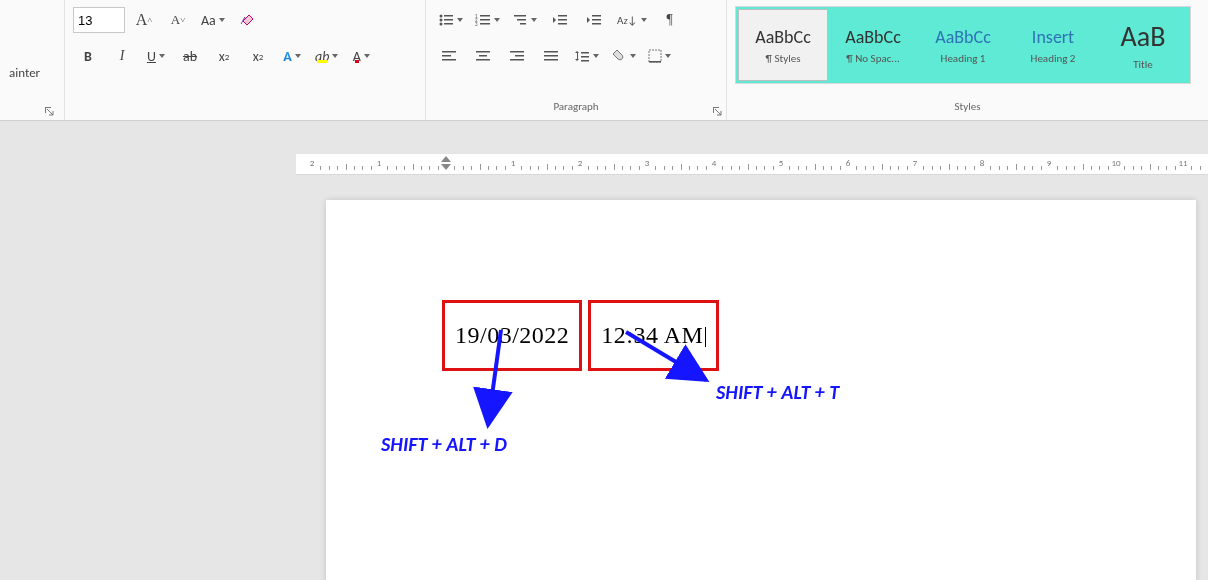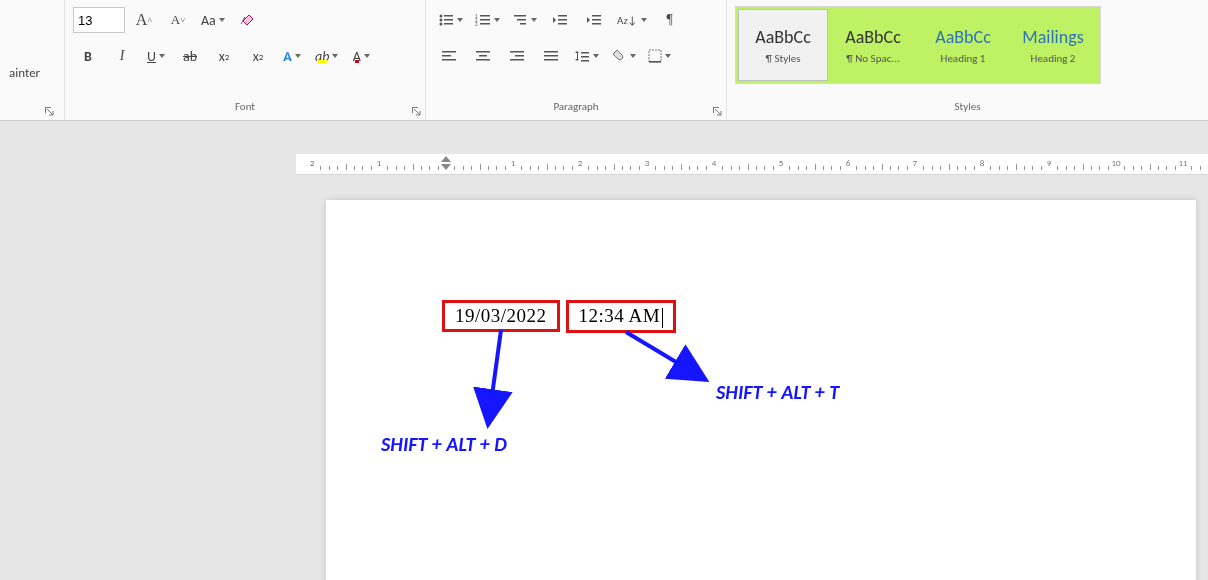--- a/index.html
+++ b/index.html
@@ -16,40 +16,40 @@
   .dlg-launch svg{width:10px;height:10px;}
   .col{display:flex;flex-direction:column;gap:4px;}
   .row{display:flex;align-items:center;gap:4px;}
   .btn{min-width:22px;height:26px;display:flex;align-items:center;justify-content:center;border:1px solid transparent;border-radius:2px;cursor:pointer;padding:0 3px;font-size:14px;position:relative;}
   .dd::after{content:"";border-left:3px solid transparent;border-right:3px solid transparent;border-top:4px solid #666;margin-left:3px;}
   select,input.combo{height:24px;border:1px solid #c8c8c8;background:#fff;font-size:13px;padding:0 4px;}
   .font-name{width:140px;}
   .font-size{width:42px;}
   .grow-shrink{font-family:"Times New Roman",serif;}
   
-  .style-gallery{display:flex;align-items:stretch;gap:0;border:1px solid #d8d8d8;background:#bef264;padding:2px;}
+  .style-gallery{display:flex;align-items:stretch;gap:0;border:1px solid #d8d8d8;background:#5eead4;padding:2px;}
   .style-card{width:84px;height:66px;display:flex;flex-direction:column;align-items:center;justify-content:center;cursor:pointer;border:1px solid transparent;gap:4px;padding:2px;}
   .style-card.selected{border-color:#bfbfbf;background:#f1f1f1;}
   .style-preview{font-family:"Calibri",sans-serif;font-size:18px;color:#333;}
   .style-preview.blue{color:#2e74b5;}
   .style-preview.big{font-size:28px;}
   .style-label{font-size:11px;color:#555;}
   
   .clip{width:52px;padding:8px 6px 0;}
   .clip .btn{width:auto;font-size:13px;color:#444;}
   
   .work{position:absolute;left:0;right:0;top:154px;bottom:0;background:#e6e6e6;}
   .ruler-wrap{position:absolute;left:296px;right:0;top:0;height:20px;background:#fff;border-bottom:1px solid #d8d8d8;}
   .ruler{position:relative;height:20px;font-size:9px;color:#777;}
   .ruler .num{position:absolute;top:3px;transform:translateX(-50%);}
   .ruler .tick{position:absolute;top:12px;width:1px;height:4px;background:#999;}
   .ruler .tick.m{height:6px;top:10px;}
   .page{position:absolute;left:326px;top:46px;width:870px;height:534px;background:#fff;box-shadow:0 0 6px rgba(0,0,0,0.15);}
   .doc-content{position:absolute;left:116px;top:100px;right:40px;}
-  .boxed{display:inline-block;border:3px solid #d11;padding:2px 10px;font-family:"Times New Roman",serif;font-size:19px;color:#000;letter-spacing:0.5px;}
+  .boxed{display:inline-block;border:3px solid #d11;padding:19px 10px;font-family:"Times New Roman",serif;font-size:24px;color:#000;letter-spacing:0.5px;}
   .boxed + .boxed{margin-left:6px;}
   .cursor{display:inline-block;width:1px;height:20px;background:#000;vertical-align:middle;margin-left:2px;}
   
   .annot{position:absolute;font-weight:bold;font-style:italic;font-size:20px;color:#1515ff;white-space:nowrap;}
   svg.arrows{position:absolute;left:0;top:0;pointer-events:none;}
   
   .ico{display:inline-flex;align-items:center;justify-content:center;}
   .under-bar{position:absolute;left:2px;right:2px;bottom:2px;height:3px;}
 </style>
 </head>
@@ -114,29 +114,20 @@
               </span>
             <span class="btn dd">
                 <span style="position:relative;font-style:italic;">ab<span class="under-bar" style="background:#ffff00;"></span></span>
               </span>
             <span class="btn dd">
                 <span style="position:relative;">A<span class="under-bar" style="background:#d0021b;"></span></span>
               </span>
           </div>
         </div>
       </div>
-      <div class="group-title">
-        <span>Font</span>
-        <span class="dlg-launch">
-            <svg viewBox="0 0 10 10">
-              <path d="M1 1h6v1H2v5H1z" fill="#777"></path>
-              <path d="M3 3l6 6M9 5v4H5" stroke="#777" fill="none"></path>
-            </svg>
-          </span>
-      </div>
     </div>
 
     <div class="group" style="min-width:300px;">
       <div class="group-body">
         <div class="col" style="gap:8px;">
           <div class="row">
             <span class="btn dd">
                 <svg width="16" height="14">
                   <circle cx="3" cy="3" r="1.5" fill="#555"></circle>
                   <rect x="6" y="2" width="9" height="1.5" fill="#555"></rect>
@@ -258,22 +249,26 @@
             </div>
             <div class="style-card">
               <div class="style-preview ">AaBbCc</div>
               <div class="style-label">¶ No Spac...</div>
             </div>
             <div class="style-card">
               <div class="style-preview blue">AaBbCc</div>
               <div class="style-label">Heading 1</div>
             </div>
             <div class="style-card">
-              <div class="style-preview blue">Mailings</div>
+              <div class="style-preview blue">Insert</div>
               <div class="style-label">Heading 2</div>
+            </div>
+            <div class="style-card">
+              <div class="style-preview big">AaB</div>
+              <div class="style-label">Title</div>
             </div>
           </div>
       </div>
       <div class="group-title">
         <span>Styles</span>
       </div>
     </div>
 
   </div>
 

